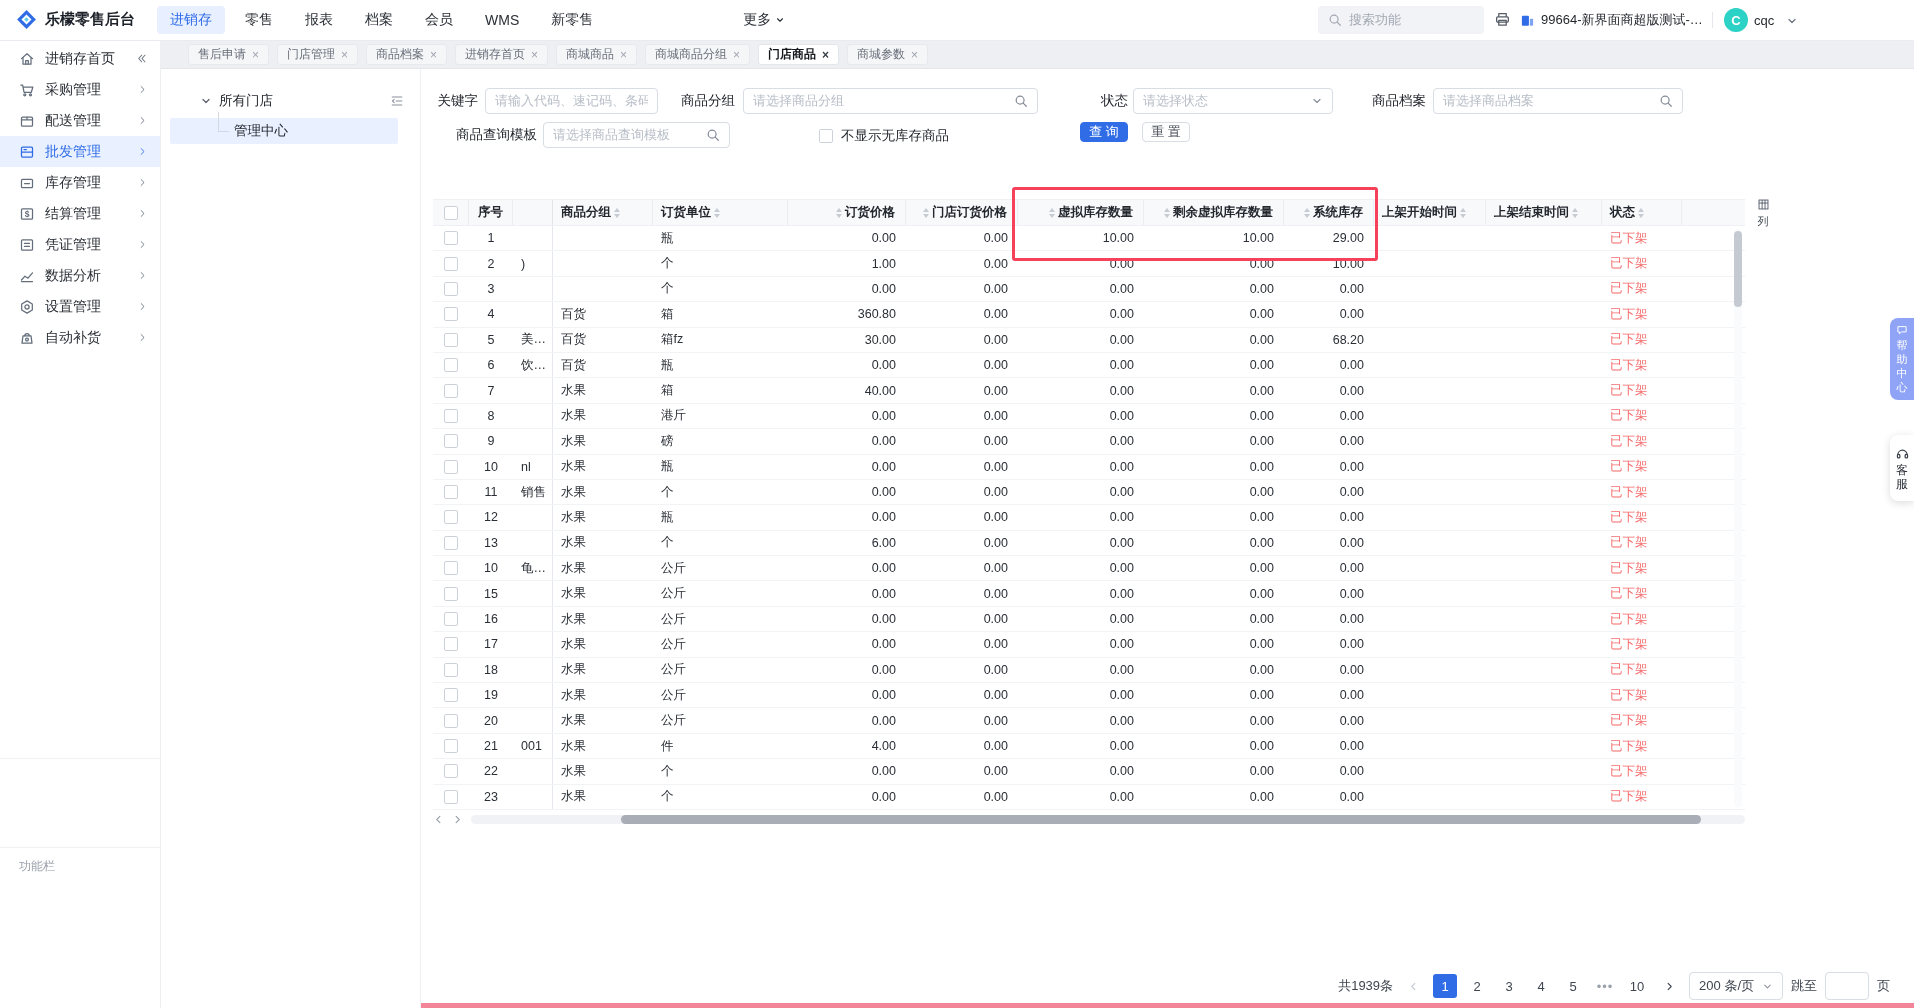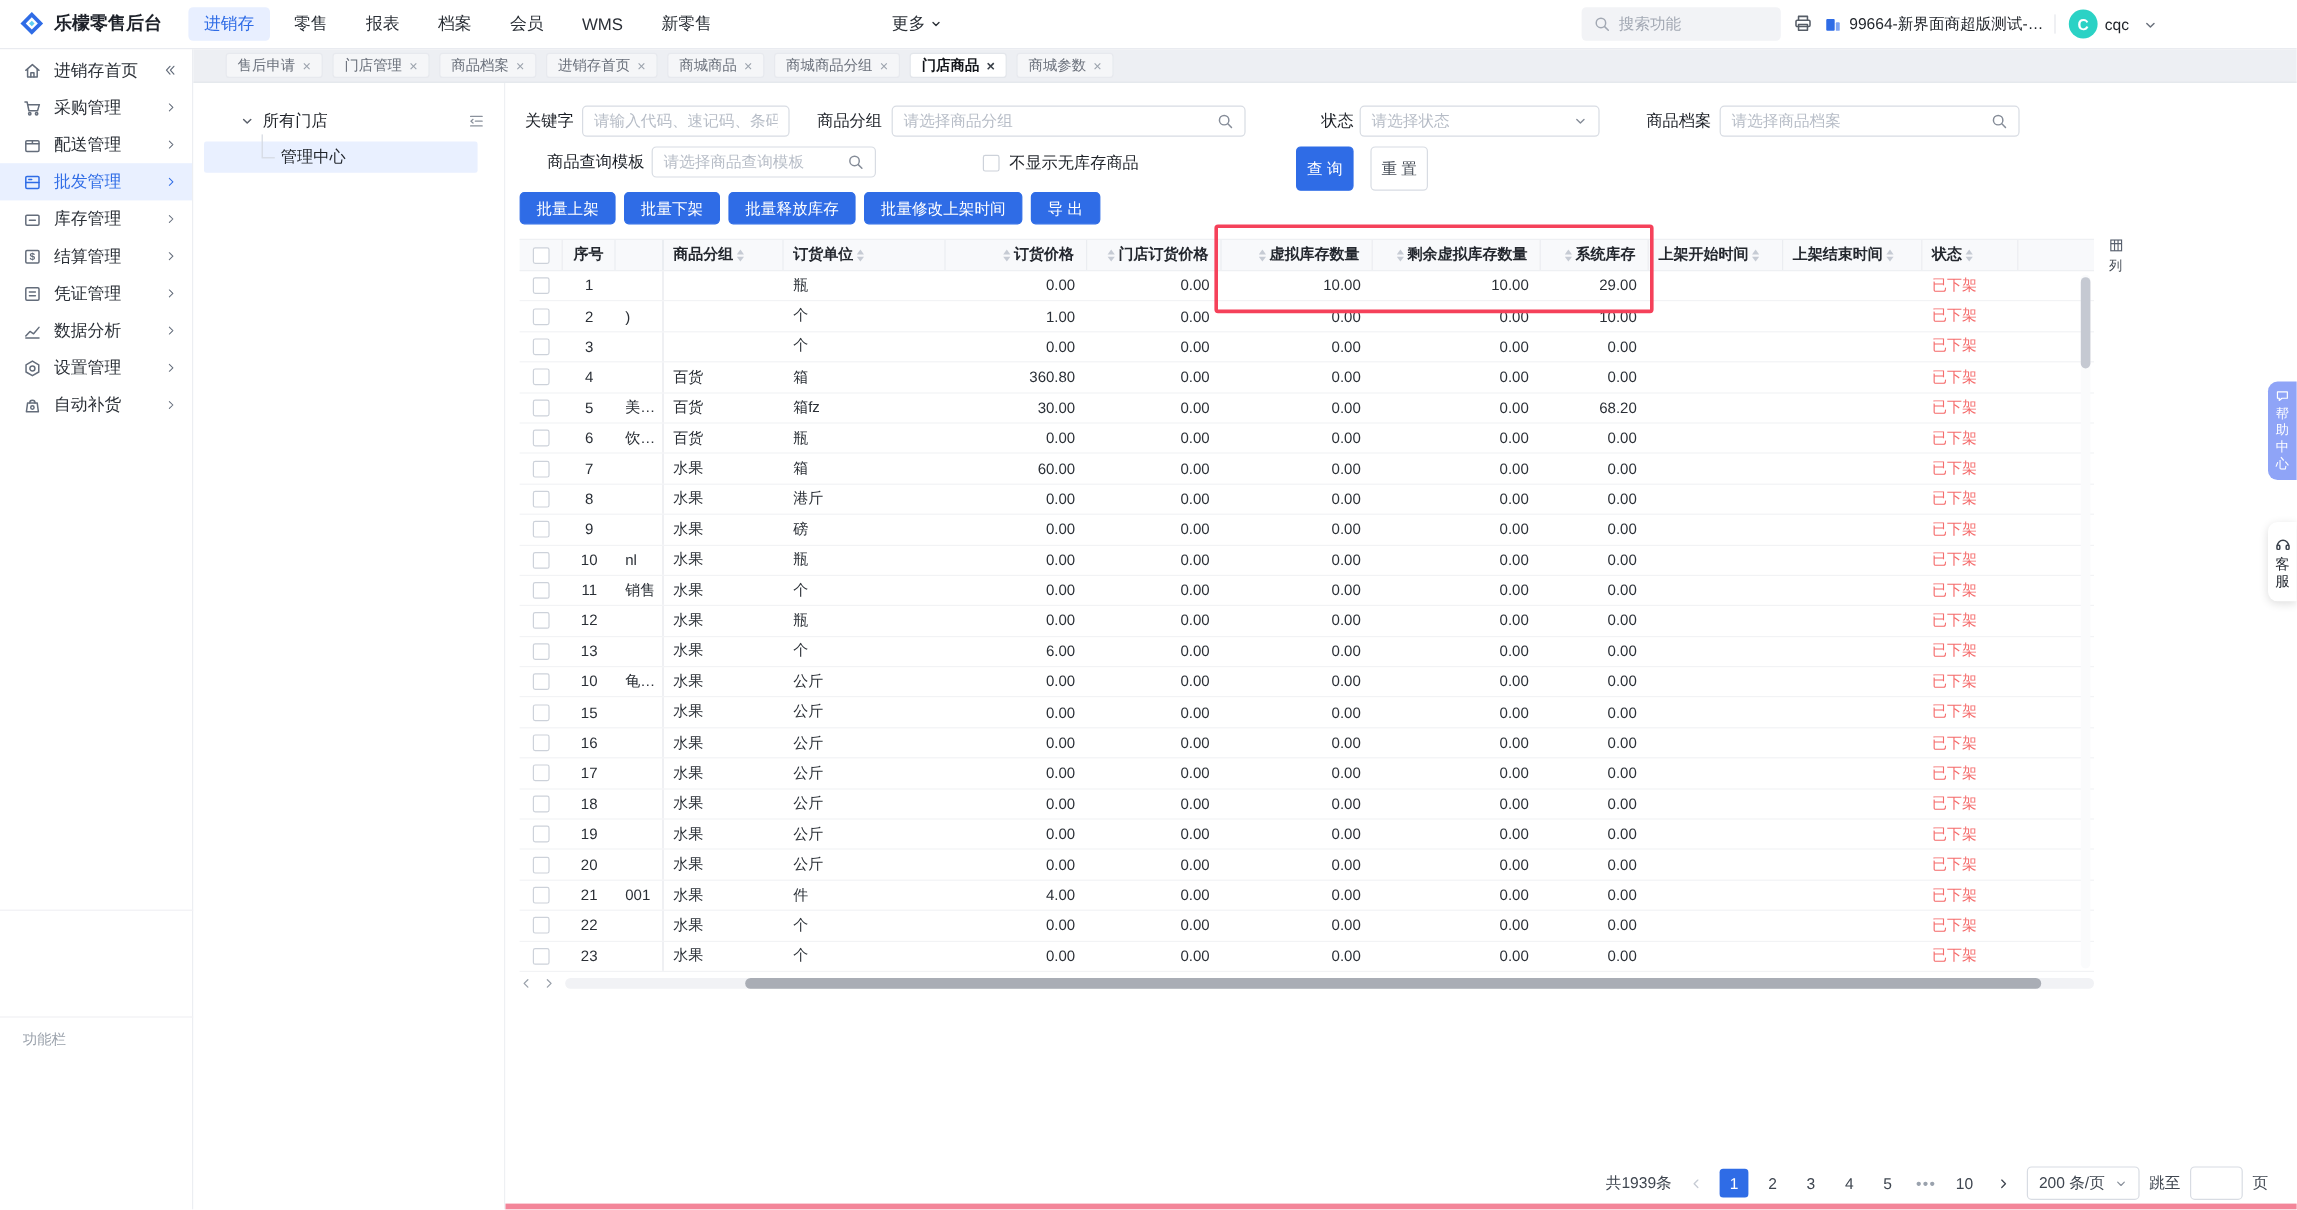--- a/index.html
+++ b/index.html
@@ -47,21 +47,21 @@
 .tree-child::before{content:"";position:absolute;left:48px;top:-6px;height:19px;border-left:1px solid #d4d9e1}
 .tree-child::after{content:"";position:absolute;left:48px;top:13px;width:11px;border-top:1px solid #d4d9e1}
 
 .main{position:absolute;left:421px;top:69px;width:1493px;height:939px;background:#fff}
 .flabel{position:absolute;height:26px;display:flex;align-items:center;justify-content:flex-end;font-size:13.5px;color:#1b1f26}
 .finput{position:absolute;height:26px;border:1px solid #d8dce3;border-radius:4px;background:#fff;display:flex;align-items:center;padding:0 9px;font-size:13px;color:#b7bdc7;gap:6px}
 .finput .ph{flex:1;overflow:hidden;white-space:nowrap}
 .finput .ficon{color:#858c98;flex:none}
 .chkrow{position:absolute;display:flex;align-items:center;gap:8px;font-size:13.5px;color:#1f2329}
 .cbx{width:14px;height:14px;border:1px solid #cdd2da;border-radius:2px;background:#fff;flex:none}
-.btn{position:absolute;height:37px;border-radius:4px;font-size:13px;display:flex;align-items:center;justify-content:center;cursor:pointer}
+.btn{position:absolute;height:20px;border-radius:4px;font-size:13px;display:flex;align-items:center;justify-content:center;cursor:pointer}
 .btn.primary{background:#2f6ce6;color:#fff;border:1px solid #2f6ce6}
 .btn.plain{background:#fff;color:#454c56;border:1px solid #d8dce3}
 .toolbar{position:absolute;left:12px;top:91px;display:flex;gap:7px}
 .tb-btn{height:27px;padding:0 13px;background:#2f6ce6;color:#fff;border:1px solid #2f6ce6;border-radius:4px;font-size:13px;display:flex;align-items:center;cursor:pointer;white-space:nowrap}
 
 .table{position:absolute;left:12px;top:130px;width:1312px}
 .thead{display:flex;height:27px;background:#f8f9fb;border-top:1px solid #eef0f3;border-bottom:1px solid #eef0f3}
 .th{display:flex;align-items:center;font-size:12.5px;font-weight:bold;color:#23272e;border-right:1px solid #ebedf1;padding:0 8px;gap:3px;white-space:nowrap;overflow:hidden}
 .th.r{justify-content:flex-end;padding-right:10px}
 .th.c{justify-content:center}
@@ -413,27 +413,20 @@
         </svg>
       </span>
     </div>
   <div class="chkrow" style="left:398px;top:58px">
     <span class="cbx"></span>
     <span>不显示无库存商品</span>
   </div>
   <div class="btn primary" style="left:659px;top:53px;width:48px">查 询</div>
   <div class="btn plain" style="left:721px;top:53px;width:48px">重 置</div>
 
-  <div class="toolbar" id="toolbar">
-      <div class="tb-btn">批量上架</div>
-      <div class="tb-btn">批量下架</div>
-      <div class="tb-btn">批量释放库存</div>
-      <div class="tb-btn">批量修改上架时间</div>
-      <div class="tb-btn">导 出</div>
-    </div>
 
   <div class="table" id="table">
     <div class="thead" id="thead">
         <div class="th c" style="width: 36px;">
           <span class="cb"></span>
         </div>
         <div class="th c" style="width: 44px;">
           <span>序号</span>
         </div>
         <div class="th sep" style="width: 40px;">
@@ -627,21 +620,21 @@
           </div>
         </div>
         <div class="tr">
           <div class="td c" style="width: 36px;">
             <span class="cb"></span>
           </div>
           <div class="td c" style="width: 44px;">7</div>
           <div class="td sep" style="width: 40px;"></div>
           <div class="td" style="width: 100px;">水果</div>
           <div class="td" style="width: 135px;">箱</div>
-          <div class="td r" style="width: 118px;">60.00</div>
+          <div class="td r" style="width: 118px;">40.00</div>
           <div class="td r" style="width: 112px;">0.00</div>
           <div class="td r" style="width: 126px;">0.00</div>
           <div class="td r" style="width: 140px;">0.00</div>
           <div class="td r" style="width: 90px;">0.00</div>
           <div class="td" style="width: 112px;"></div>
           <div class="td" style="width: 116px;"></div>
           <div class="td" style="width: 80px;">
             <span class="status-off">已下架</span>
           </div>
         </div>

